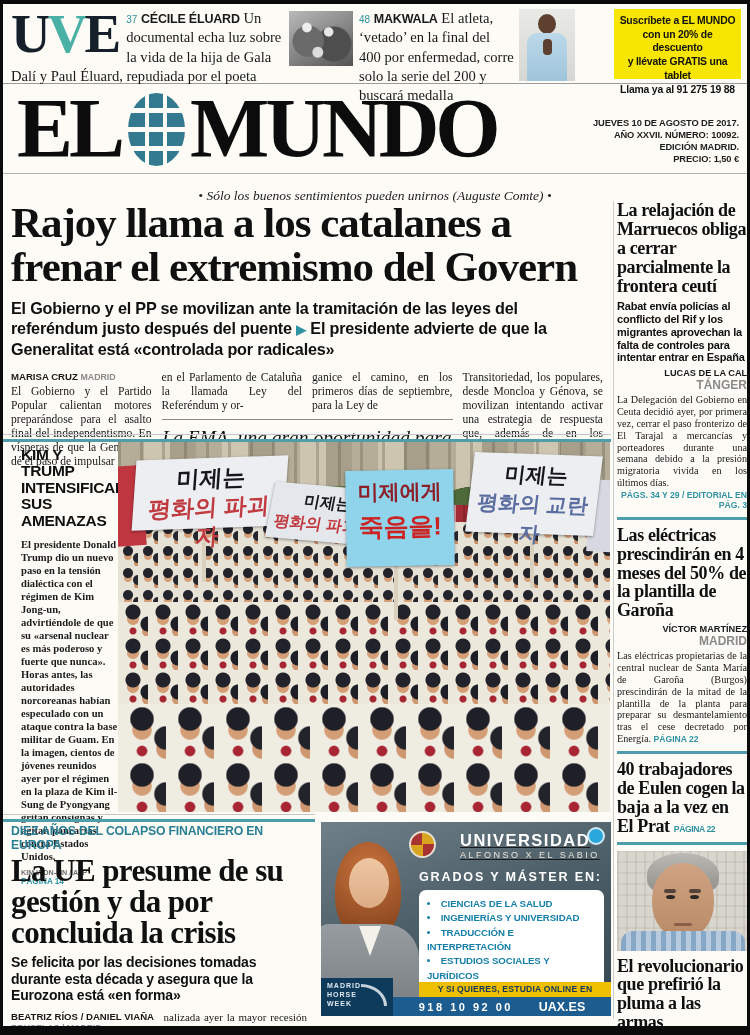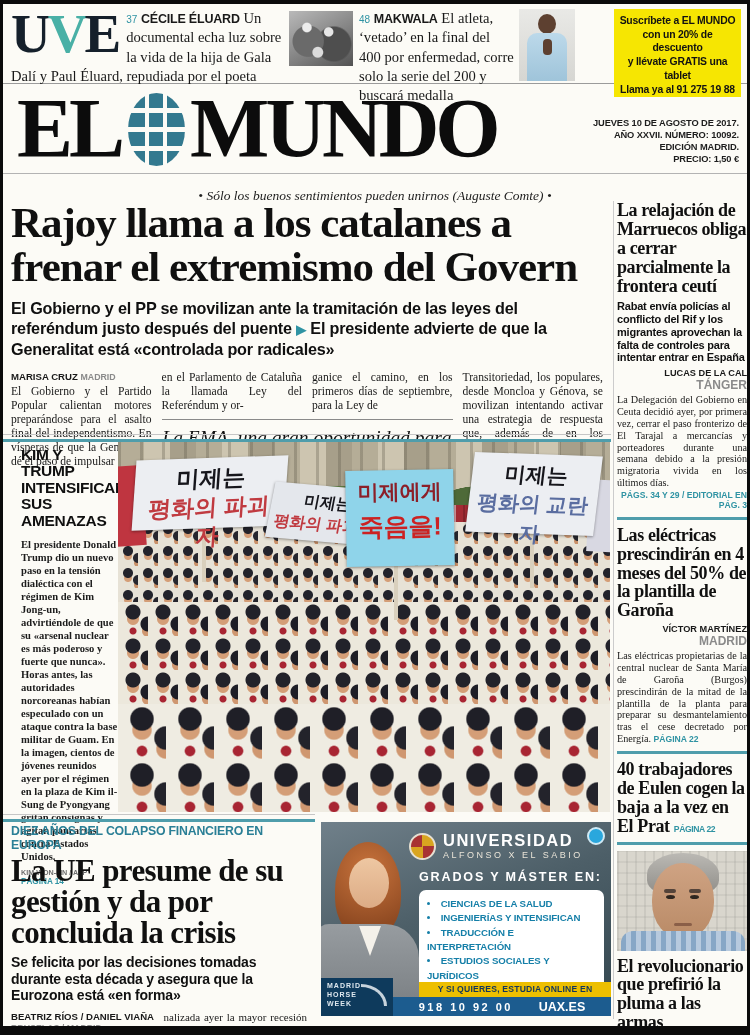--- a/index.html
+++ b/index.html
@@ -30,21 +30,21 @@
       radial-gradient(circle at 45% 75%, #dcdcdc 9%, rgba(0,0,0,0) 11%),
       radial-gradient(circle at 30% 55%, #6a6a6a 28%, rgba(0,0,0,0) 30%),
       radial-gradient(circle at 70% 60%, #4e4e4e 30%, rgba(0,0,0,0) 33%),
       linear-gradient(150deg,#b9b9b9,#7e7e7e 60%,#525252); }
   .ph-athlete { float:right; width:56px; height:72px; margin-left:4px; position:relative; overflow:hidden;
       background:linear-gradient(#e9e9e6,#d6d6d2); }
   .ath-head { position:absolute; left:19px; top:5px; width:18px; height:20px; border-radius:50%; background:#5d4030; }
   .ath-body { position:absolute; left:8px; top:24px; width:40px; height:48px; border-radius:10px 10px 0 0;
       background:linear-gradient(#bcd9ea,#9fc4da); }
   .ath-hands { position:absolute; left:24px; top:30px; width:9px; height:16px; border-radius:4px; background:#5d4030; }
-  .sub-ad { margin-left:auto; width:127px; height:88px; background:#f6e602; padding:5px 3px;
+  .sub-ad { margin-left:auto; width:127px; height:70px; background:#f6e602; padding:5px 3px;
       text-align:center; font-family:"Liberation Sans",sans-serif; font-weight:bold;
       font-size:10.4px; line-height:1.32; color:#121212; letter-spacing:-.2px; }
 
   
   .masthead { position:absolute; left:0; right:0; top:81px; height:114px; }
   .brand { position:absolute; left:14px; top:2px; display:flex; align-items:center;
            font-size:84px; font-weight:bold; letter-spacing:-4px; line-height:1; color:#0c0c0c; }
   .globe { width:57px; height:73px; border-radius:50%; margin:0 5px 0 7px; background-color:#33798f;
     background-image:
       linear-gradient(90deg, rgba(0,0,0,0) 0 30%, #fcfbf6 30% 36%, rgba(0,0,0,0) 36% 62%, #fcfbf6 62% 68%, rgba(0,0,0,0) 68%),
@@ -150,21 +150,21 @@
   .bl .deck { margin-top:6px; font-family:"Liberation Sans",sans-serif; font-weight:bold;
       font-size:14px; line-height:1.18; color:#101010; letter-spacing:-.2px; }
   .bl .cols { margin-top:7px; display:grid; grid-template-columns:1fr 1fr; gap:0 9px;
       font-size:11px; line-height:1.2; text-align:justify; }
 
   
   .ad { position:absolute; left:318px; top:818px; width:290px; height:194px; overflow:hidden;
       background:linear-gradient(160deg,#70808a 0%,#4d5f68 45%,#33464f 100%); }
   .ad-circle { position:absolute; right:6px; top:5px; width:18px; height:18px; border-radius:50%;
       background:#2aa7dd; border:2px solid #cfe9f4; }
-  .ad-brandrow { position:absolute; left:88px; top:9px; display:flex; align-items:flex-end; gap:7px; }
+  .ad-brandrow { position:absolute; left:88px; top:9px; display:flex; align-items:flex-start; gap:24px;text-decoration:underline; }
   .ad-crest { width:27px; height:27px; border-radius:50%; border:2px solid #e6e0d2;
       background:conic-gradient(#d9a520 0 25%, #a83333 25% 50%, #d9a520 50% 75%, #a83333 75%); }
   .ad-uni { color:#fff; font-family:"Liberation Sans",sans-serif; }
   .ad-uni .u1 { display:block; font-weight:bold; font-size:16.5px; letter-spacing:1.5px; }
   .ad-uni .u2 { display:block; font-size:9px; letter-spacing:2.5px; color:#e9e4d8; }
   .ad-head { position:absolute; left:98px; top:48px; color:#fff; font-family:"Liberation Sans",sans-serif;
       font-weight:bold; font-size:12.6px; letter-spacing:1.8px; }
   .ad-list { position:absolute; left:98px; top:68px; right:7px; background:#fff; border-radius:7px;
       padding:7px 6px 7px 8px; }
   .ad-list ul { list-style:disc inside; }
@@ -371,21 +371,21 @@
       <div class="ad-crest"></div>
       <div class="ad-uni">
         <span class="u1">UNIVERSIDAD</span>
         <span class="u2">ALFONSO X EL SABIO</span>
       </div>
     </div>
     <div class="ad-head">GRADOS Y MÁSTER EN:</div>
     <div class="ad-list">
       <ul>
         <li>CIENCIAS DE LA SALUD</li>
-        <li>INGENIERÍAS Y INTENSIFICAN</li>
+        <li>INGENIERÍAS Y UNIVERSIDAD</li>
         <li>TRADUCCIÓN E INTERPRETACIÓN</li>
         <li>ESTUDIOS SOCIALES Y JURÍDICOS</li>
         <li>EDUCACIÓN</li>
         <li>MÚSICA Y ARTES ESCÉNICAS</li>
       </ul>
     </div>
     <div class="woman">
       <div class="w-hair"></div>
       <div class="w-body"></div>
       <div class="w-shirt"></div>

